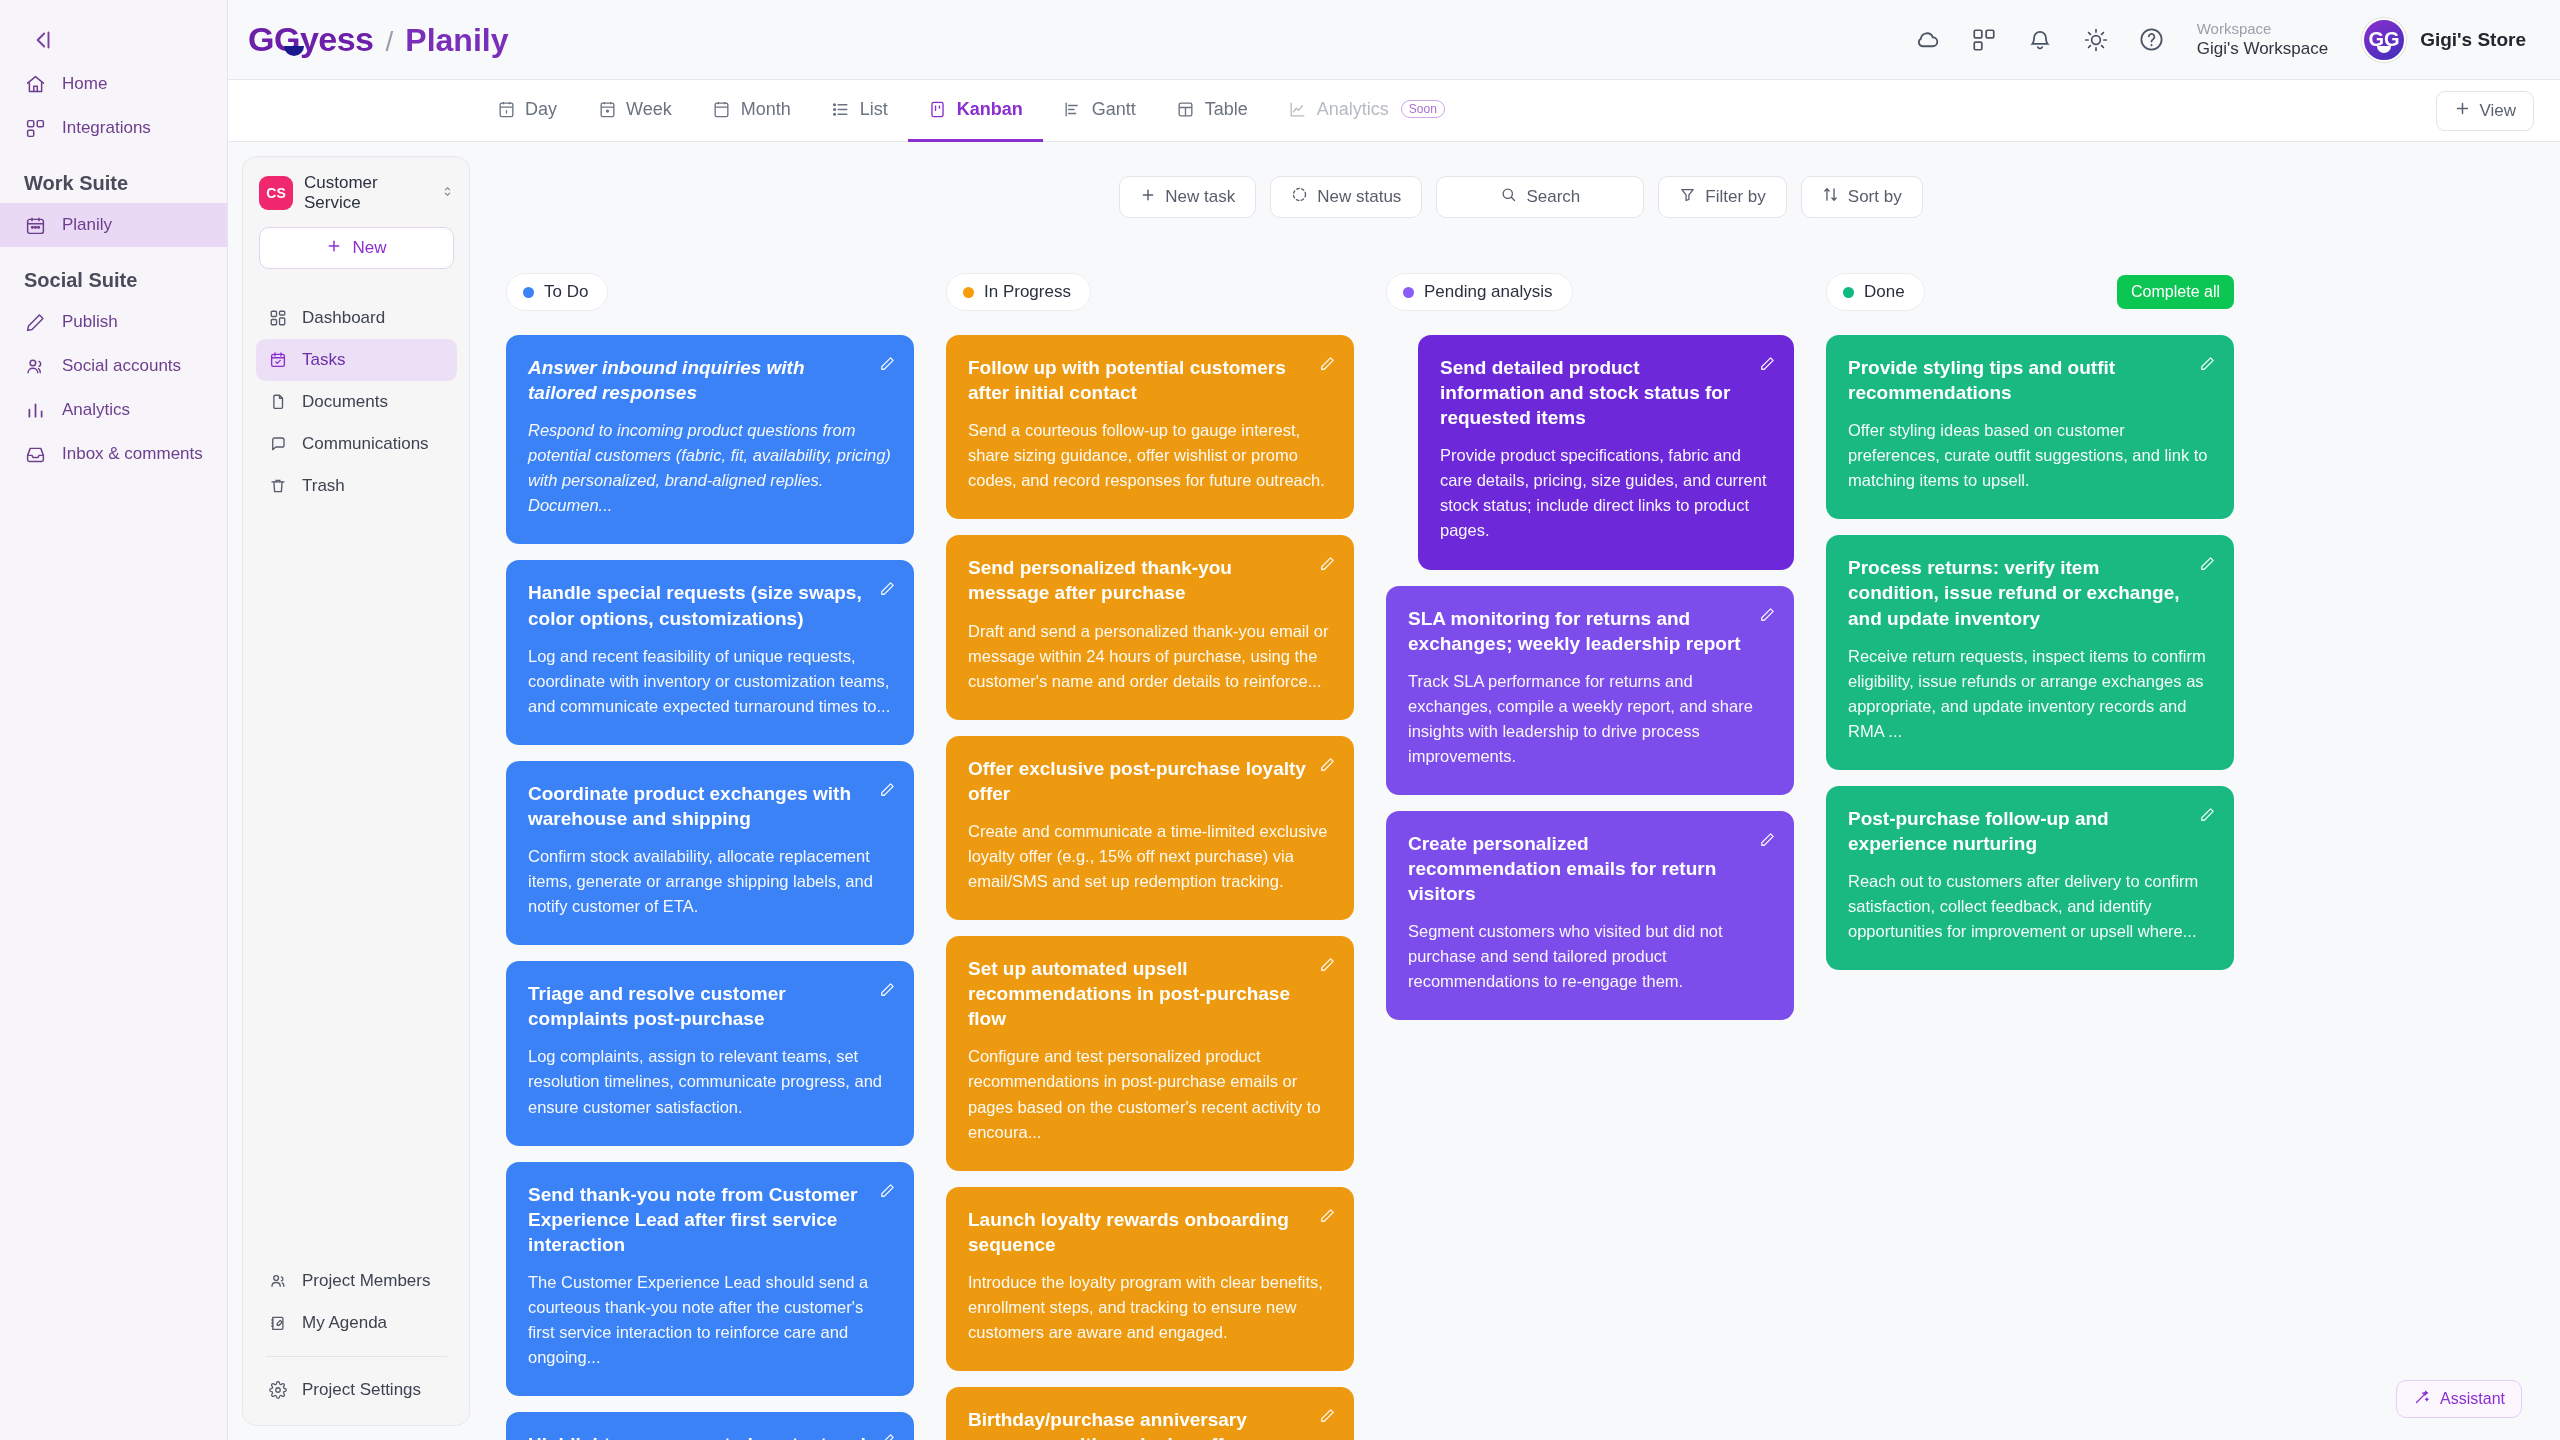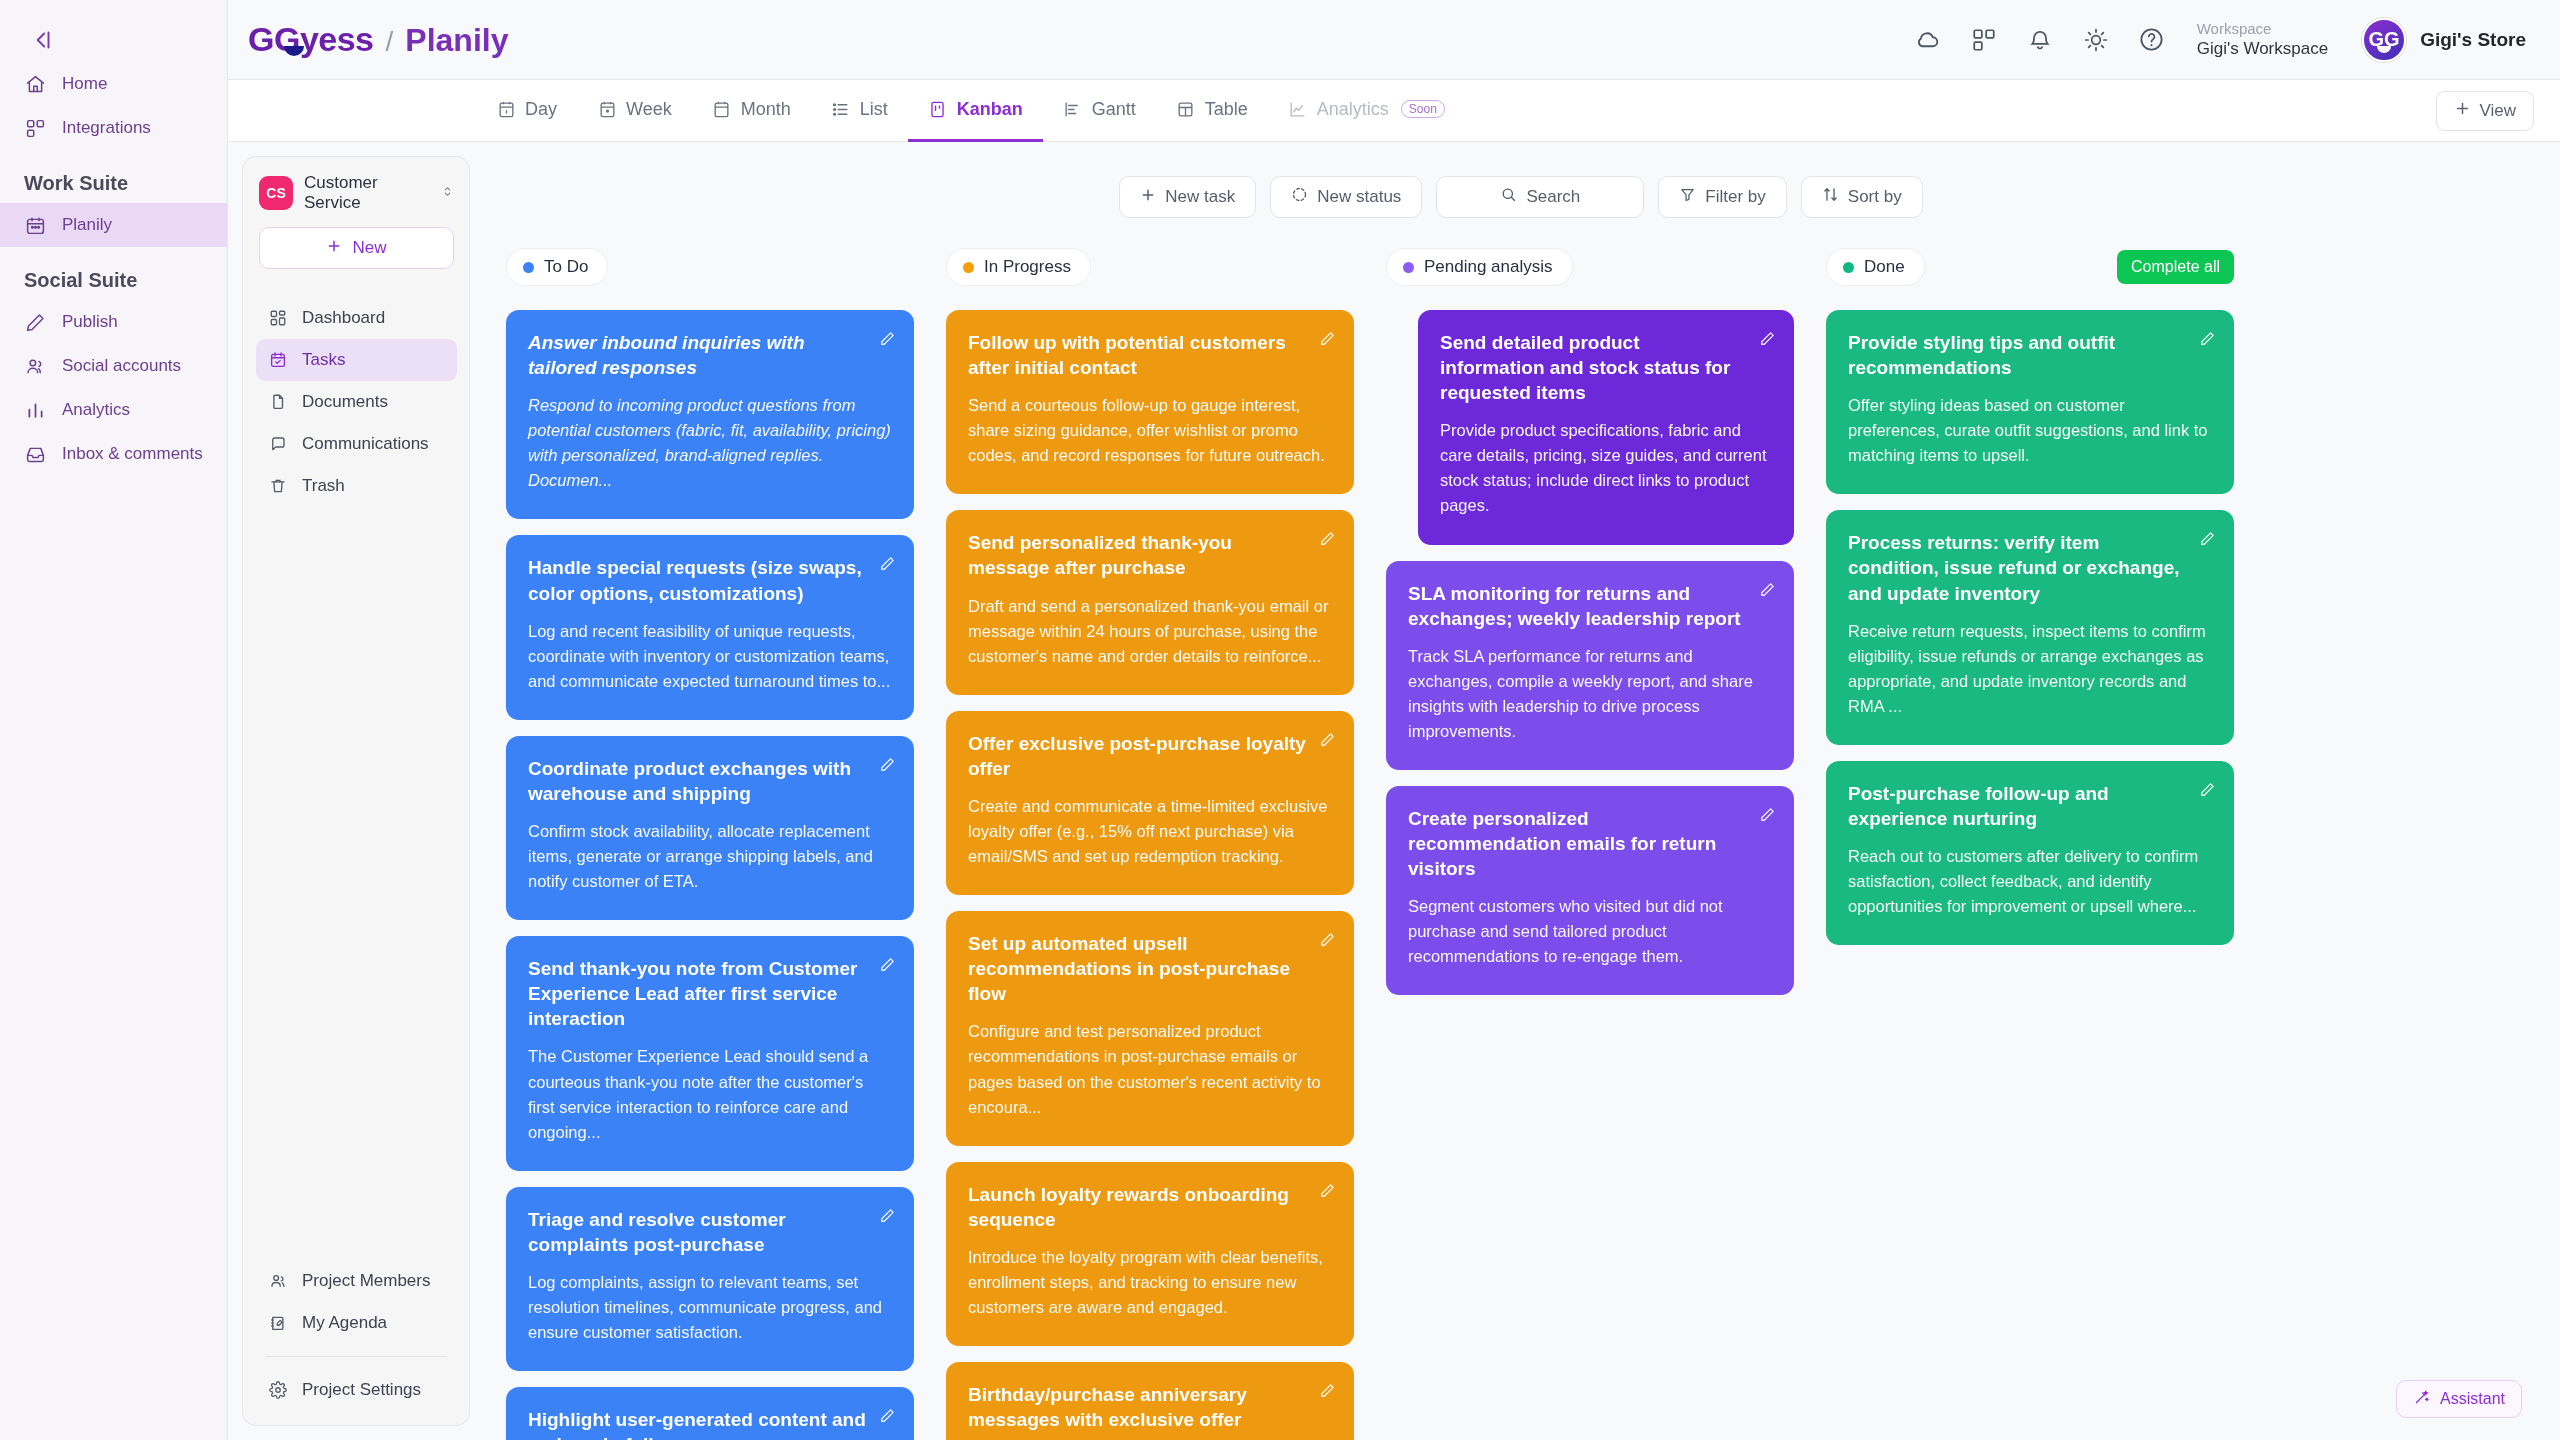--- a/index.html
+++ b/index.html
@@ -148,21 +148,21 @@
   .proj-item .ico { width: 20px; height: 20px; display:flex; align-items:center; justify-content:center; flex:0 0 20px; color:#565c6b;}
   .proj-item.active { background: #ece0f7; color: #6d2fa8; }
   .proj-item.active .ico { color: #8b2fd0; }
   .proj-spacer { flex: 1; }
   .proj-divider { height: 1px; background: #e3e4e8; margin: 12px 22px; }
 
   
   .board {
     flex: 1; min-width: 0; overflow: hidden;
     padding: 34px 24px 0 36px;
-    display: flex; flex-direction: column;
+    display: flex; flex-direction: column; gap: 25px;
   }
   .toolbar { display: flex; justify-content: center; gap: 14px; margin-bottom: 30px; }
   .tb-btn {
     display: flex; align-items: center; justify-content: center; gap: 9px;
     height: 42px; padding: 0 20px;
     border: 1px solid #e3e5ea; border-radius: 10px;
     background: #fff; font-size: 17px; color: #575d6b; cursor: pointer;
   }
   .tb-btn.wide { min-width: 208px; }
 
@@ -601,29 +601,29 @@
                       </svg></span>
                   </div>
                   <div class="card" style="background: rgb(59, 130, 246);">
                     <div class="card-title">Coordinate product exchanges with warehouse and shipping</div>
                     <div class="card-desc">Confirm stock availability, allocate replacement items, generate or arrange shipping labels, and notify customer of ETA.</div>
                     <span class="card-edit"><svg width="18" height="18" viewBox="0 0 24 24" fill="none" stroke="currentColor" stroke-width="1.7" stroke-linecap="round" stroke-linejoin="round">
                         <path d="M16.8 3.8l3.4 3.4L8.4 19H5v-3.4z"></path>
                       </svg></span>
                   </div>
                   <div class="card" style="background: rgb(59, 130, 246);">
+                    <div class="card-title">Triage and resolve customer complaints post-purchase</div>
+                    <div class="card-desc">Log complaints, assign to relevant teams, set resolution timelines, communicate progress, and ensure customer satisfaction.</div>
+                    <span class="card-edit"><svg width="18" height="18" viewBox="0 0 24 24" fill="none" stroke="currentColor" stroke-width="1.7" stroke-linecap="round" stroke-linejoin="round">
+                        <path d="M16.8 3.8l3.4 3.4L8.4 19H5v-3.4z"></path>
+                      </svg></span>
+                  </div>
+                  <div class="card" style="background: rgb(59, 130, 246);">
                     <div class="card-title">Send thank-you note from Customer Experience Lead after first service interaction</div>
                     <div class="card-desc">The Customer Experience Lead should send a courteous thank-you note after the customer's first service interaction to reinforce care and ongoing...</div>
-                    <span class="card-edit"><svg width="18" height="18" viewBox="0 0 24 24" fill="none" stroke="currentColor" stroke-width="1.7" stroke-linecap="round" stroke-linejoin="round">
-                        <path d="M16.8 3.8l3.4 3.4L8.4 19H5v-3.4z"></path>
-                      </svg></span>
-                  </div>
-                  <div class="card" style="background: rgb(59, 130, 246);">
-                    <div class="card-title">Triage and resolve customer complaints post-purchase</div>
-                    <div class="card-desc">Log complaints, assign to relevant teams, set resolution timelines, communicate progress, and ensure customer satisfaction.</div>
                     <span class="card-edit"><svg width="18" height="18" viewBox="0 0 24 24" fill="none" stroke="currentColor" stroke-width="1.7" stroke-linecap="round" stroke-linejoin="round">
                         <path d="M16.8 3.8l3.4 3.4L8.4 19H5v-3.4z"></path>
                       </svg></span>
                   </div>
                   <div class="card" style="background: rgb(59, 130, 246);">
                     <div class="card-title">Highlight user-generated content and reviews in follow-up messages</div>
                     <span class="card-edit"><svg width="18" height="18" viewBox="0 0 24 24" fill="none" stroke="currentColor" stroke-width="1.7" stroke-linecap="round" stroke-linejoin="round">
                         <path d="M16.8 3.8l3.4 3.4L8.4 19H5v-3.4z"></path>
                       </svg></span>
                   </div>

